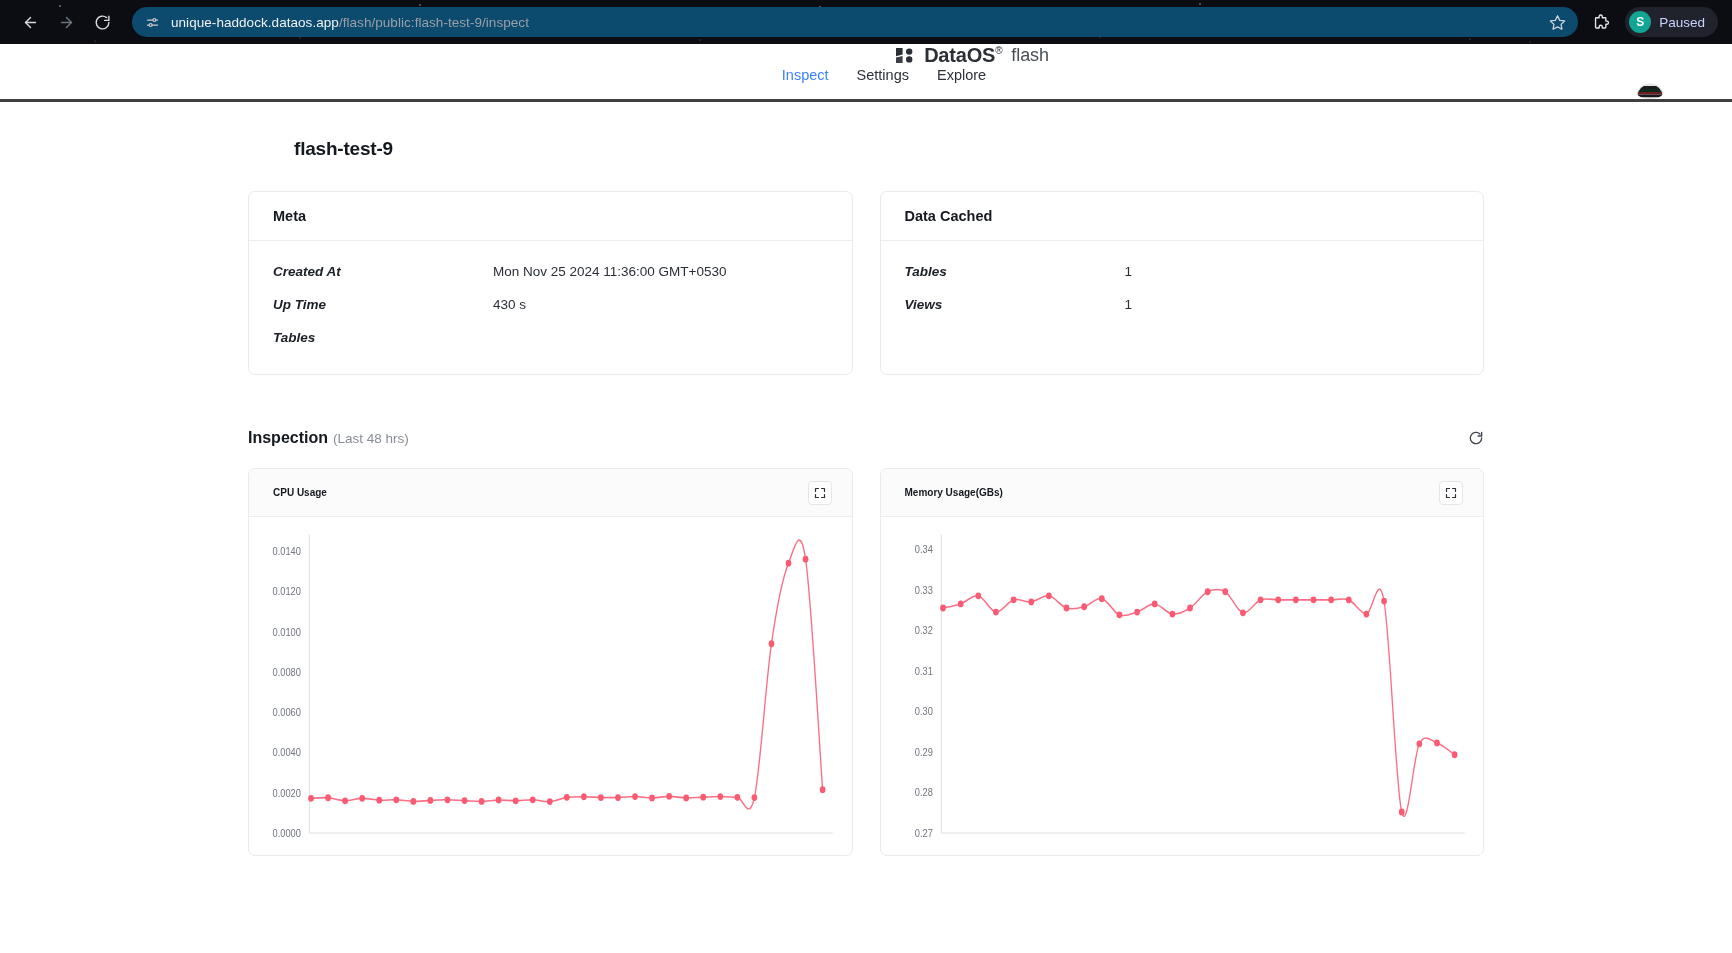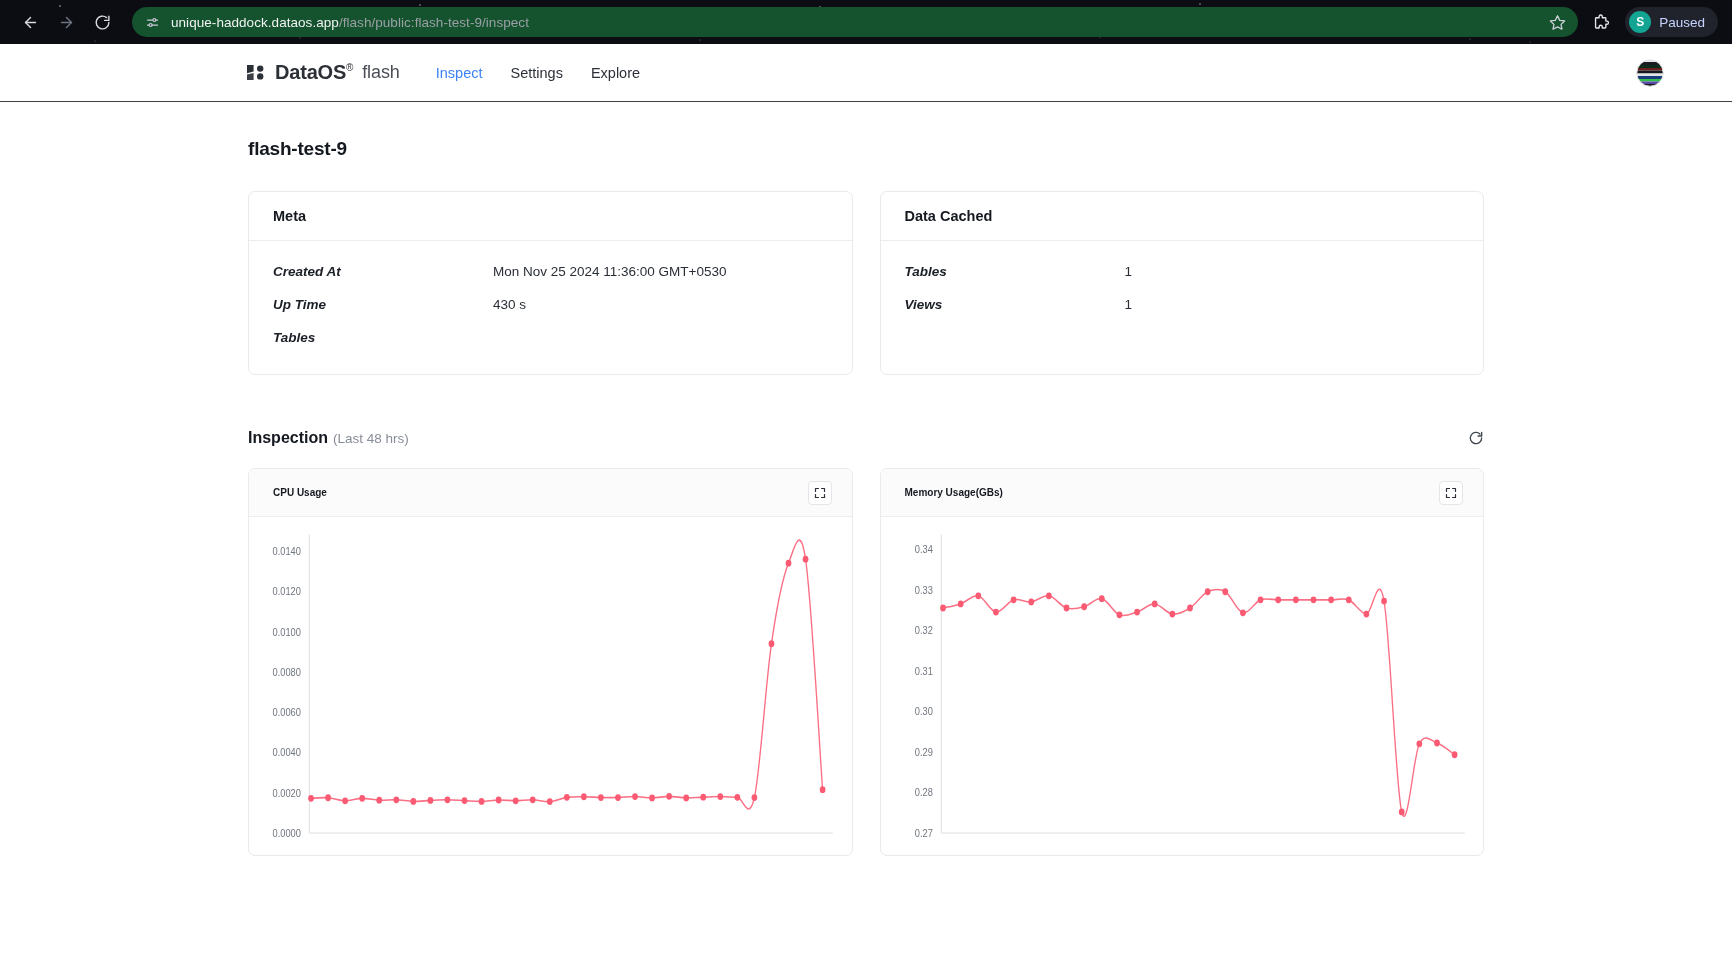--- a/index.html
+++ b/index.html
@@ -27,21 +27,21 @@
     display: flex; align-items: center; justify-content: center;
     color: #d7dae0; font-size: 17px; line-height: 1;
     user-select: none;
   }
   .nav-btn.disabled { color: #6e7682; }
   .omnibox {
     position: relative; z-index: 2;
     margin-left: 14px;
     flex: 1;
     height: 30px;
-    background: #14532d;
+    background: #0c4a6e;
     border-radius: 16px;
     display: flex; align-items: center;
     padding: 0 12px 0 10px;
   }
   .site-chip {
     width: 20px; height: 20px; border-radius: 50%;
     display: flex; align-items: center; justify-content: center;
     margin-right: 9px; flex-shrink: 0;
   }
   .url-text {
@@ -61,24 +61,25 @@
     width: 22px; height: 22px; border-radius: 50%;
     background: #12a594; color: #ffffff;
     font-size: 12px; font-weight: bold;
     display: flex; align-items: center; justify-content: center;
   }
   .profile-label { font-size: 13.5px; color: #c6d4ff; }
 
   
   .app-header {
     height: 58px;
-    border-bottom: 1px solid #404040;
+    border-bottom: 3px solid #404040;
     display: flex; align-items: center;
     padding: 0 34px;
     background: #fff;
+    flex-direction: column;
   }
   .brand { display: flex; align-items: center; gap: 9px; margin-left: 213px; }
   .brand-mark { display: flex; }
   .brand-name {
     font-size: 20px; font-weight: bold; color: #2b2f36; letter-spacing: -.2px;
   }
   .brand-reg { font-size: 10px; vertical-align: super; font-weight: normal; }
   .brand-sub { font-size: 18px; color: #4a4f57; font-weight: normal; letter-spacing: -.1px; }
   .nav { display: flex; align-items: center; gap: 28px; margin-left: 36px; }
   .nav-link { font-size: 14.5px; color: #2c3139; cursor: pointer; }
@@ -86,21 +87,21 @@
   .header-avatar {
     margin-left: auto; margin-right: 34px;
     width: 28px; height: 28px; border-radius: 50%;
     overflow: hidden; display: block;
   }
 
   
   .content { padding: 0 248px; }
   .page-title {
     font-size: 19px; font-weight: bold; color: #14181f;
-    margin-top: 36px; letter-spacing: -.2px;
+    margin-top: 36px; letter-spacing: -.2px; margin-left: 46px;
   }
 
   .card-row { display: flex; gap: 27px; margin-top: 31px; }
   .card {
     flex: 1;
     border: 1px solid #e8eaed;
     border-radius: 7px;
     background: #fff;
     overflow: hidden;
   }

